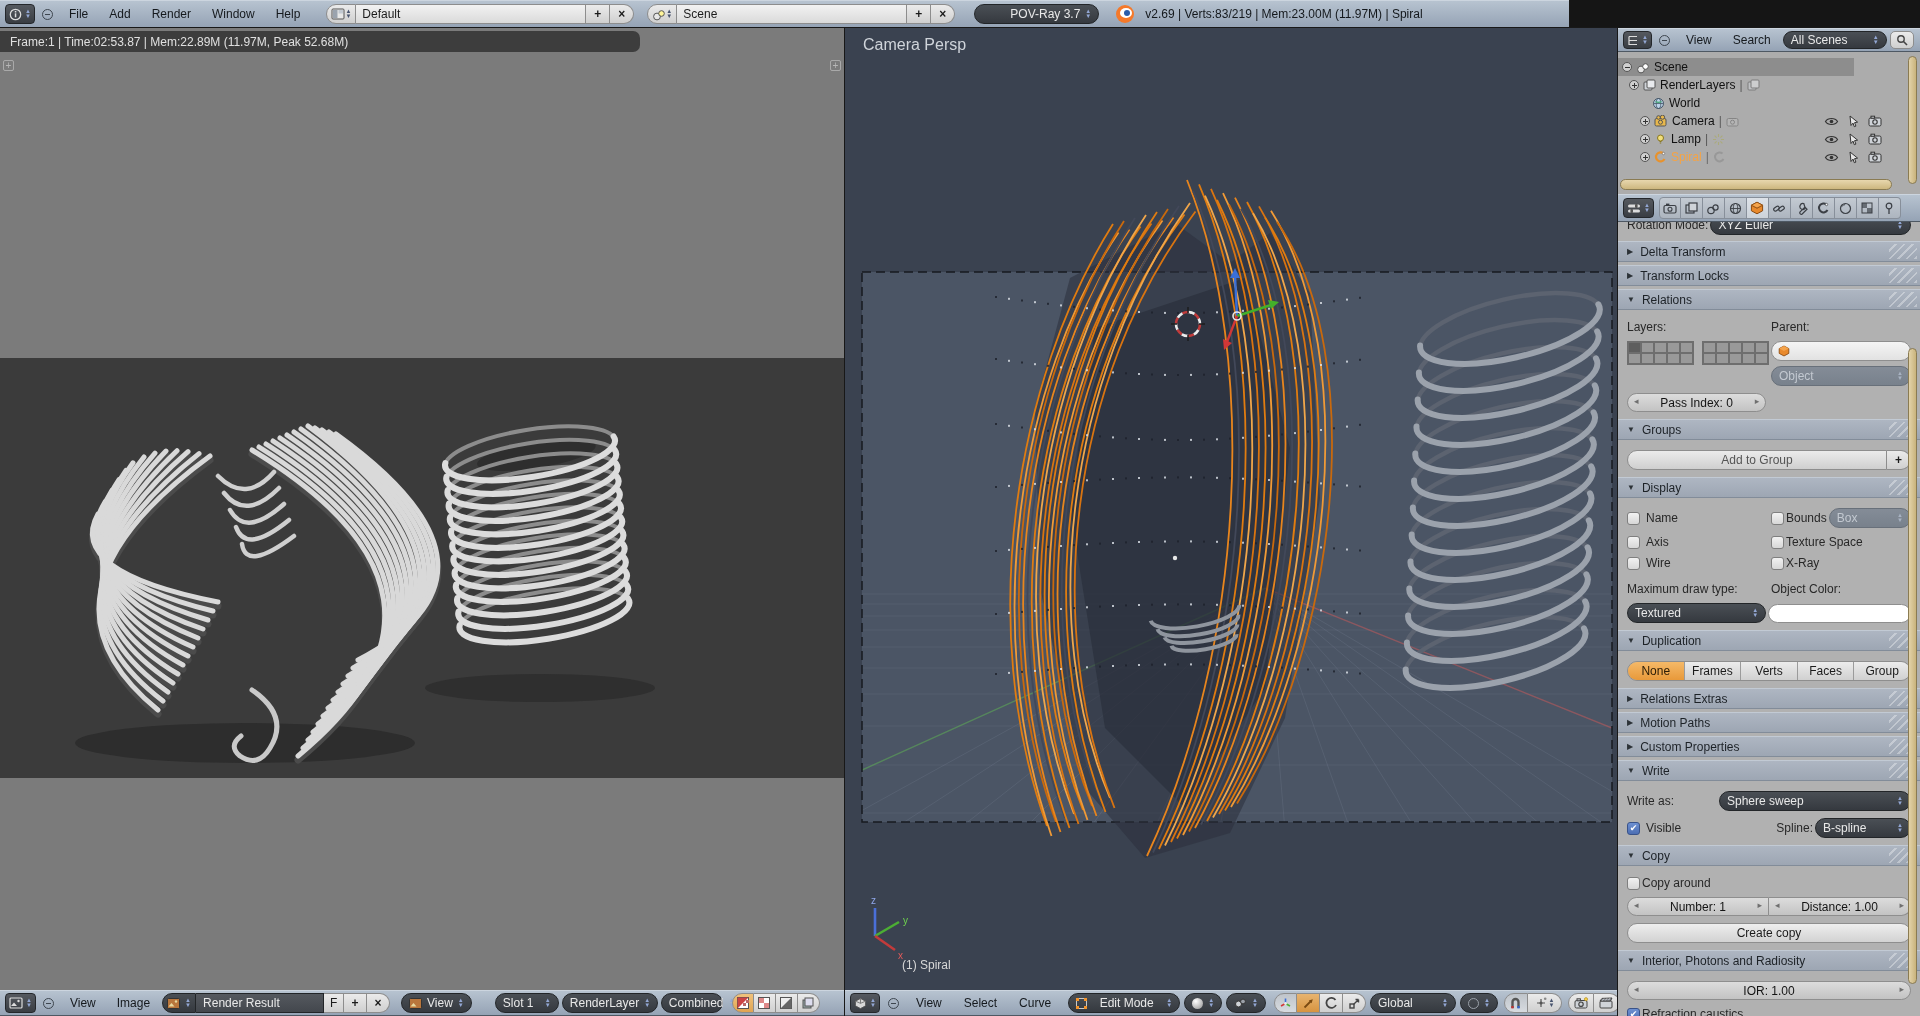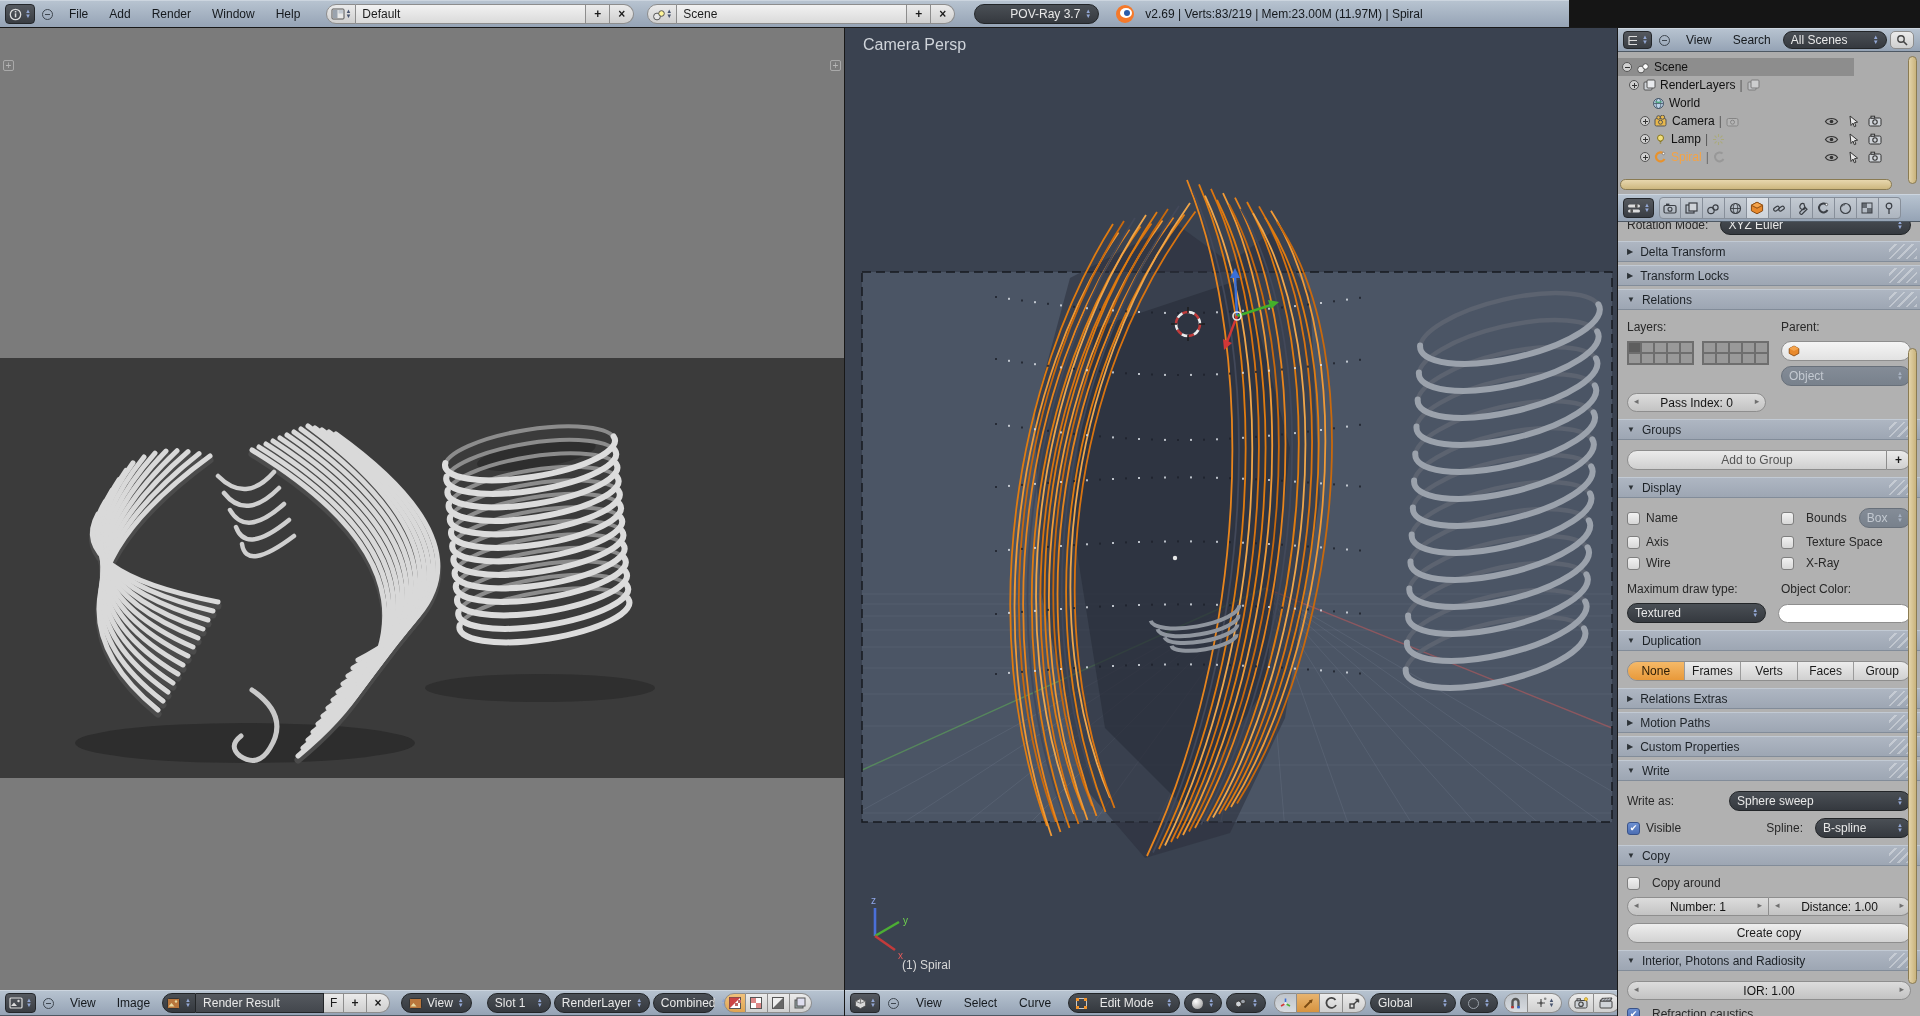--- a/index.html
+++ b/index.html
@@ -28,21 +28,21 @@
   
   .pill{height:19px;background:linear-gradient(#dcdcdc,#c3c3c3);border:1px solid #8e8e8e;border-radius:10px;display:flex;align-items:center;justify-content:center;color:#141414;font-size:12px;position:relative;flex:none}
   .pill .ar{position:absolute;font-size:9px;color:#6f6f6f;top:2px}
   .pill .ar.l{left:6px}.pill .ar.r{right:6px}
   .btnw{height:20px;background:linear-gradient(#eeeeee,#d2d2d2);border:1px solid #8e8e8e;border-radius:10px;display:flex;align-items:center;justify-content:center;font-size:12px;color:#1b1b1b}
   .chk{width:13px;height:13px;border:1px solid #7f7f7f;border-radius:3px;background:linear-gradient(#f2f2f2,#d7d7d7);display:inline-flex;align-items:center;justify-content:center;font-size:9px;color:#fff;flex:none}
   .chk.on{background:linear-gradient(#6d90d1,#4c6eb3);border-color:#39538a}
   .phead{height:21px;display:flex;align-items:center;gap:7px;background:linear-gradient(#aeb6c2,#9da6b3);border-top:1px solid #c2cad4;border-bottom:1px solid #828c99;padding:0 9px;font-size:12px;color:#1d2227;position:relative;margin:0 -9px}
   .phead .tri{font-size:8px;color:#2c3237}
   .phead::after{content:"";position:absolute;right:3px;top:2px;bottom:2px;width:28px;background:repeating-linear-gradient(135deg,transparent 0 4px,rgba(255,255,255,.33) 4px 6px)}
-  .prow{display:flex;align-items:center;gap:12px;margin:7px 0;font-size:12px;color:#242424}
+  .prow{display:flex;align-items:center;gap:2px;margin:7px 0;font-size:12px;color:#242424}
   .lbl{color:#282828;white-space:nowrap}
   .seg{display:flex;width:100%;height:20px;border:1px solid #8e8e8e;border-radius:10px;overflow:hidden}
   .seg>div{flex:1;display:flex;align-items:center;justify-content:center;font-size:12px;background:linear-gradient(#ececec,#d0d0d0);border-left:1px solid #9b9b9b;color:#1b1b1b}
   .seg>div:first-child{border-left:none}
   .seg>div.on{background:linear-gradient(#f5b968,#e8993a);color:#2b1c06}
   .sb{position:absolute;background:linear-gradient(90deg,#e3d3a9,#c9b37c);border:1px solid #8a7b52;border-radius:6px}
   .icon-svg{flex:none;display:block}
   
   .emic{width:11px;height:11px;position:relative;border:1px solid #c9c9c9;border-radius:2px;flex:none}
   .emic i{position:absolute;width:3px;height:3px;background:#f5952c}
@@ -122,20 +122,23 @@
   </div>
   <div style="margin-left:14px;width:18px;height:18px;position:relative;flex:none">
     <div style="position:absolute;inset:0;border-radius:50%;background:#f5792a"></div>
     <div style="position:absolute;left:4px;top:3px;width:12px;height:10px;border-radius:50%;background:#fff"></div>
     <div style="position:absolute;left:8px;top:5px;width:6px;height:6px;border-radius:50%;background:#2a5caa"></div>
   </div>
   <span style="margin-left:8px;color:#14181c">v2.69 | Verts:83/219 | Mem:23.00M (11.97M) | Spiral</span>
 </div>
 
 <div class="region" style="left:0;top:28px;width:844px;height:988px;background:#7b7b7b;overflow:hidden">
+  <div style="position:absolute;left:0;top:3px;width:640px;height:21px;background:#3d3d3d;border-radius:0 7px 7px 0;display:flex;align-items:center;padding:0 10px;color:#e0e0e0;font-size:12px">
+    <span>Frame:1 | Time:02:53.87 | Mem:22.89M (11.97M, Peak 52.68M)</span>
+  </div>
   <div style="position:absolute;left:3px;top:32px;width:11px;height:11px;border:1px solid rgba(255,255,255,.35);border-radius:2px;color:rgba(255,255,255,.45);font-size:10px;line-height:9px;text-align:center">+</div>
   <div style="position:absolute;right:3px;top:32px;width:11px;height:11px;border:1px solid rgba(255,255,255,.35);border-radius:2px;color:rgba(255,255,255,.45);font-size:10px;line-height:9px;text-align:center">+</div>
 
   <div id="render-band" style="position:absolute;left:0;top:330px;width:844px;height:420px;background:#3b3b3b"><svg width="844" height="420" viewBox="0 0 844 420" xmlns="http://www.w3.org/2000/svg">
         <rect width="844" height="420" fill="#3b3b3b"></rect>
         <ellipse cx="245" cy="385" rx="170" ry="20" fill="#2d2d2d"></ellipse>
         <ellipse cx="540" cy="330" rx="115" ry="14" fill="#2f2f2f"></ellipse>
         <path d="M210 102Q18 243 158 356" fill="none" stroke="#4b4b4b" stroke-width="7" stroke-linecap="round"></path>
         <path d="M199 99.58640007046274Q22 241 163 347" fill="none" stroke="#4b4b4b" stroke-width="7" stroke-linecap="round"></path>
         <path d="M188 97.66666666666667Q26 239 168 338" fill="none" stroke="#4b4b4b" stroke-width="7" stroke-linecap="round"></path>
@@ -260,21 +263,21 @@
       <svg class="icon-svg" width="13" height="11" viewBox="0 0 13 11">
           <rect x="0.5" y="0.5" width="12" height="10" rx="1" fill="#b9763c" stroke="#333"></rect>
           <path d="M1.5 8.5L4.5 5l3 3.5z" fill="#e8d9a0"></path>
         </svg>
       <span>View</span>
       <span class="updn">
           <span>▲</span>
           <span>▼</span>
         </span>
     </div>
-    <div class="dd" style="margin-left:12px;width:64px;justify-content:space-between">
+    <div class="dd" style="margin-left:20px;width:64px;justify-content:space-between">
         <span>Slot 1</span>
         <span class="updn">
           <span>▲</span>
           <span>▼</span>
         </span>
       </div>
     <div class="dd" style="width:96px;justify-content:space-between">
         <span>RenderLayer</span>
         <span class="updn">
           <span>▲</span>

